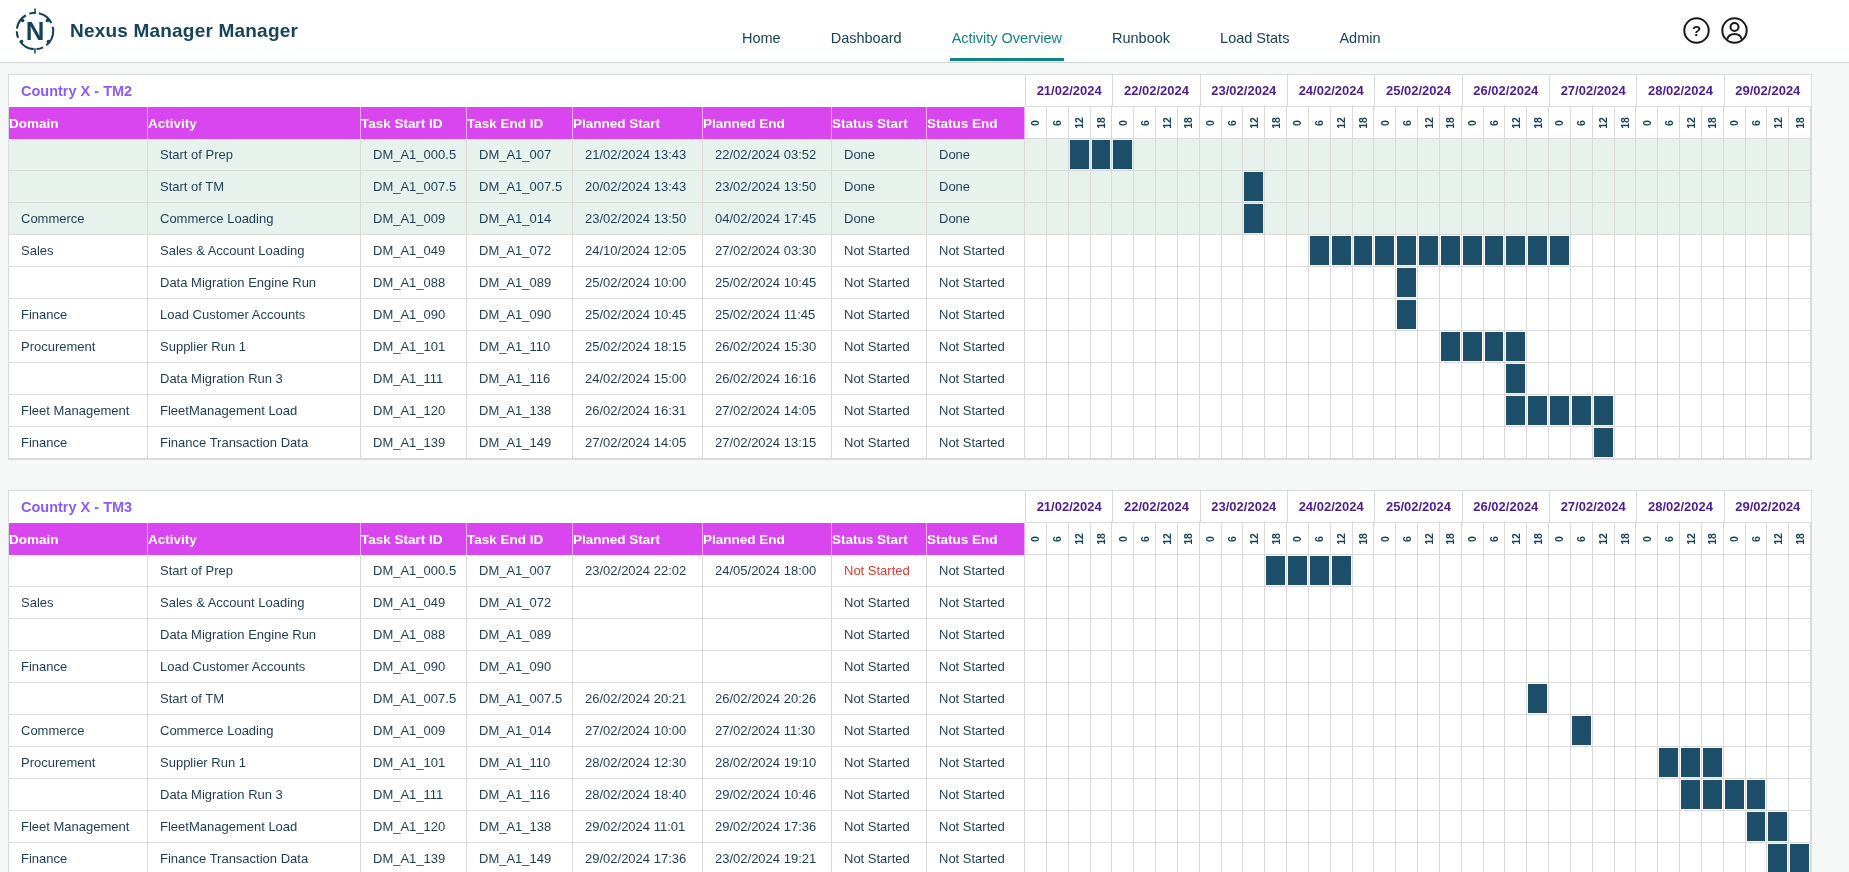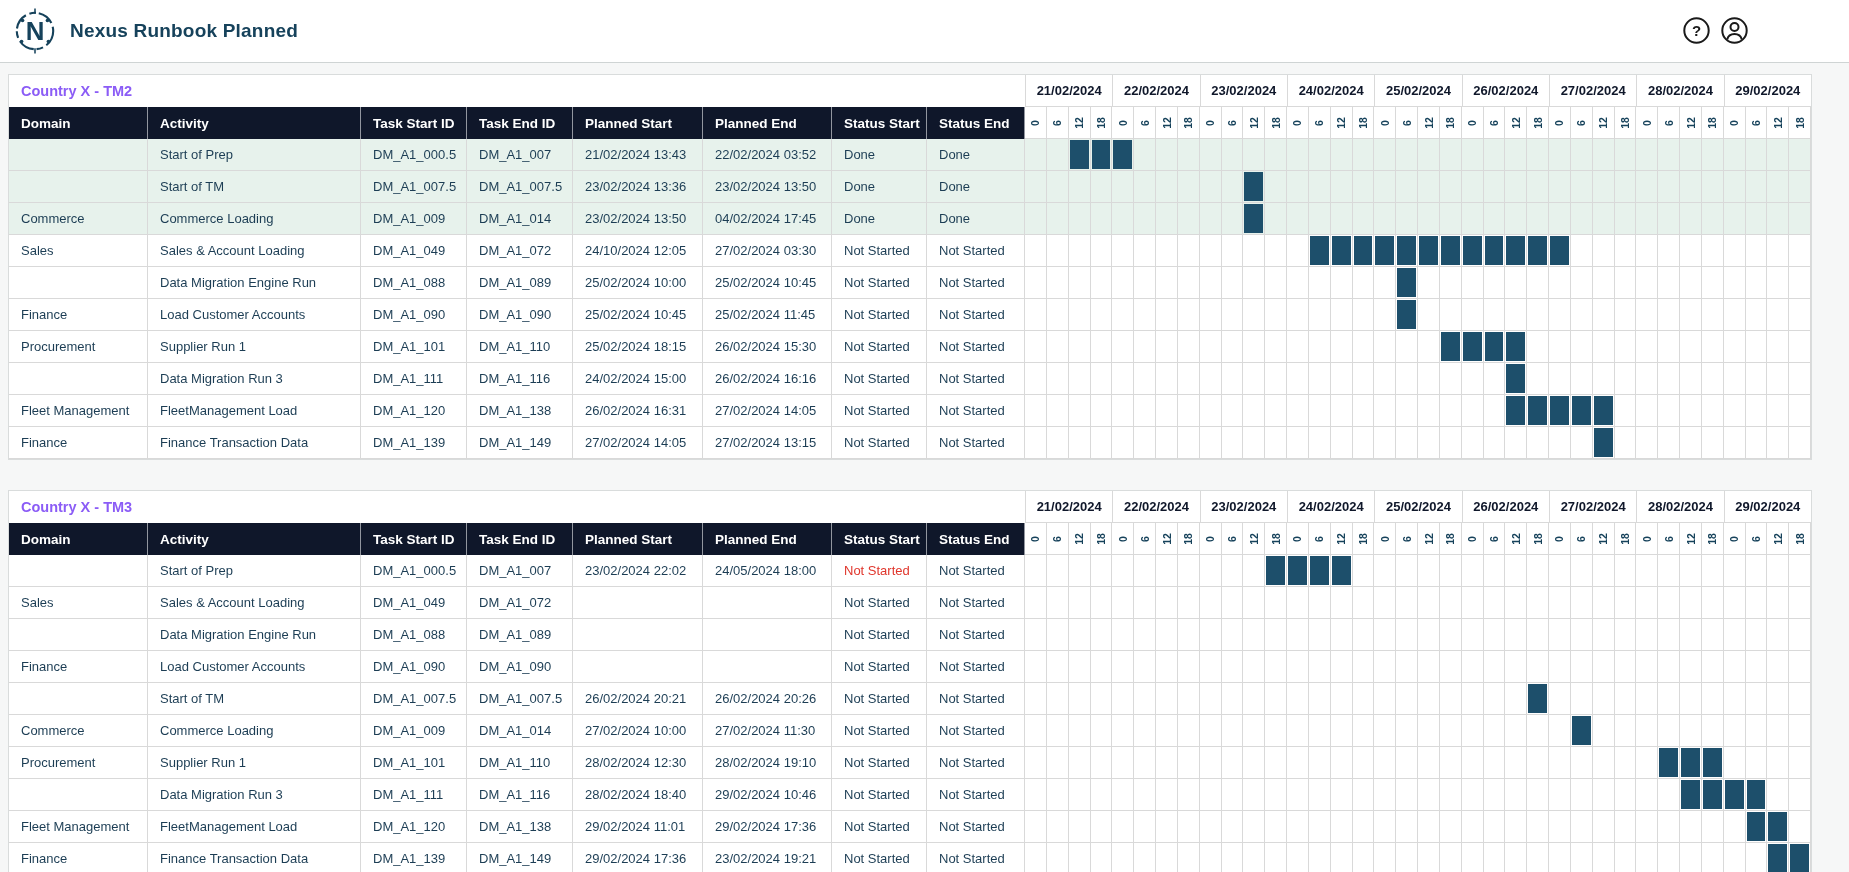--- a/index.html
+++ b/index.html
@@ -33,26 +33,26 @@
     grid-template-columns:139px 213px 106px 106px 130px 129px 95px 98px repeat(36,1fr);
     grid-template-rows:32px 32px repeat(10,32px);
   }
   .panel .cell{display:flex;align-items:center;box-sizing:border-box;overflow:hidden;}
   .ptitle{
     grid-column:1 / span 8;padding-left:12px;
     font-size:14.5px;font-weight:bold;color:#8b5cf6;
   }
   .date-cell{
     grid-column:span 4;justify-content:center;
-    font-size:13px;font-weight:bold;color:#0f172a;
+    font-size:13px;font-weight:bold;color:#4c1d95;
     border-left:1px solid #d9d9d9;border-bottom:1px solid #d9d9d9;
   }
   .th{
-    background:#0f172a;color:#ffffff;font-size:13.5px;font-weight:bold;
-    padding-left:12px;border-right:1px solid rgba(255,255,255,.55);
+    background:#d946ef;color:#ffffff;font-size:13.5px;font-weight:bold;
+    padding-left:0;border-right:1px solid rgba(255,255,255,.55);
   }
   .th:last-of-type{border-right:none;}
   .hour-cell{
     justify-content:center;border-right:1px solid #d9d9d9;border-bottom:1px solid #d9d9d9;
     background:#ffffff;
   }
   .hour-cell span{
     transform:rotate(-90deg);font-size:10.5px;font-weight:bold;color:#16425b;display:block;
   }
   .td{
@@ -74,21 +74,29 @@
     <svg class="logo" width="46" height="46" viewBox="0 0 48 48">
       <circle cx="24" cy="24" r="19" fill="none" stroke="#16425b" stroke-width="2.2" stroke-dasharray="17 4 7 3 17 4 7 3"></circle>
       <text x="24" y="33.5" text-anchor="middle" font-family="Liberation Sans, sans-serif" font-size="27" font-weight="bold" fill="#16425b">N</text>
       <circle cx="11" cy="13" r="1.9" fill="#16425b"></circle>
       <circle cx="37" cy="13" r="1.9" fill="#16425b"></circle>
       <circle cx="10" cy="35" r="1.9" fill="#16425b"></circle>
       <circle cx="38" cy="35" r="1.9" fill="#16425b"></circle>
       <line x1="24" y1="0.5" x2="24" y2="6" stroke="#16425b" stroke-width="1.6"></line>
       <line x1="24" y1="42" x2="24" y2="47.5" stroke="#16425b" stroke-width="1.6"></line>
     </svg>
-    <span class="brand-title">Nexus Runbook Planned</span>
+    <span class="brand-title">Nexus Manager Manager</span>
+  </div>
+  <div class="nav">
+    <div class="nav-item">Home</div>
+    <div class="nav-item">Dashboard</div>
+    <div class="nav-item active">Activity Overview</div>
+    <div class="nav-item">Runbook</div>
+    <div class="nav-item">Load Stats</div>
+    <div class="nav-item">Admin</div>
   </div>
   <div class="nav-icons">
     <svg class="icon-btn" viewBox="0 0 29 29">
       <circle cx="14.5" cy="14.5" r="12.2" fill="none" stroke="#1a1a1a" stroke-width="2"></circle>
       <text x="14.5" y="20" text-anchor="middle" font-family="Liberation Sans, sans-serif" font-size="15" font-weight="bold" fill="#1a1a1a">?</text>
     </svg>
     <svg class="icon-btn" viewBox="0 0 29 29">
       <circle cx="14.5" cy="14.5" r="12.2" fill="none" stroke="#1a1a1a" stroke-width="2"></circle>
       <circle cx="14.5" cy="11" r="4" fill="none" stroke="#1a1a1a" stroke-width="2"></circle>
       <path d="M7.2 23.5 a7.5 7 0 0 1 14.6 0" fill="none" stroke="#1a1a1a" stroke-width="2"></path>
@@ -271,21 +279,21 @@
       <div class="cell tl row-done"></div>
       <div class="cell tl row-done"></div>
       <div class="cell tl row-done"></div>
       <div class="cell tl row-done"></div>
       <div class="cell tl row-done"></div>
       <div class="cell tl row-done"></div>
       <div class="cell td row-done"></div>
       <div class="cell td row-done">Start of TM</div>
       <div class="cell td row-done">DM_A1_007.5</div>
       <div class="cell td row-done">DM_A1_007.5</div>
-      <div class="cell td row-done">23/02/2024 13:36</div>
+      <div class="cell td row-done">20/02/2024 13:43</div>
       <div class="cell td row-done">23/02/2024 13:50</div>
       <div class="cell td row-done">Done</div>
       <div class="cell td row-done">Done</div>
       <div class="cell tl row-done"></div>
       <div class="cell tl row-done"></div>
       <div class="cell tl row-done"></div>
       <div class="cell tl row-done"></div>
       <div class="cell tl row-done"></div>
       <div class="cell tl row-done"></div>
       <div class="cell tl row-done"></div>

